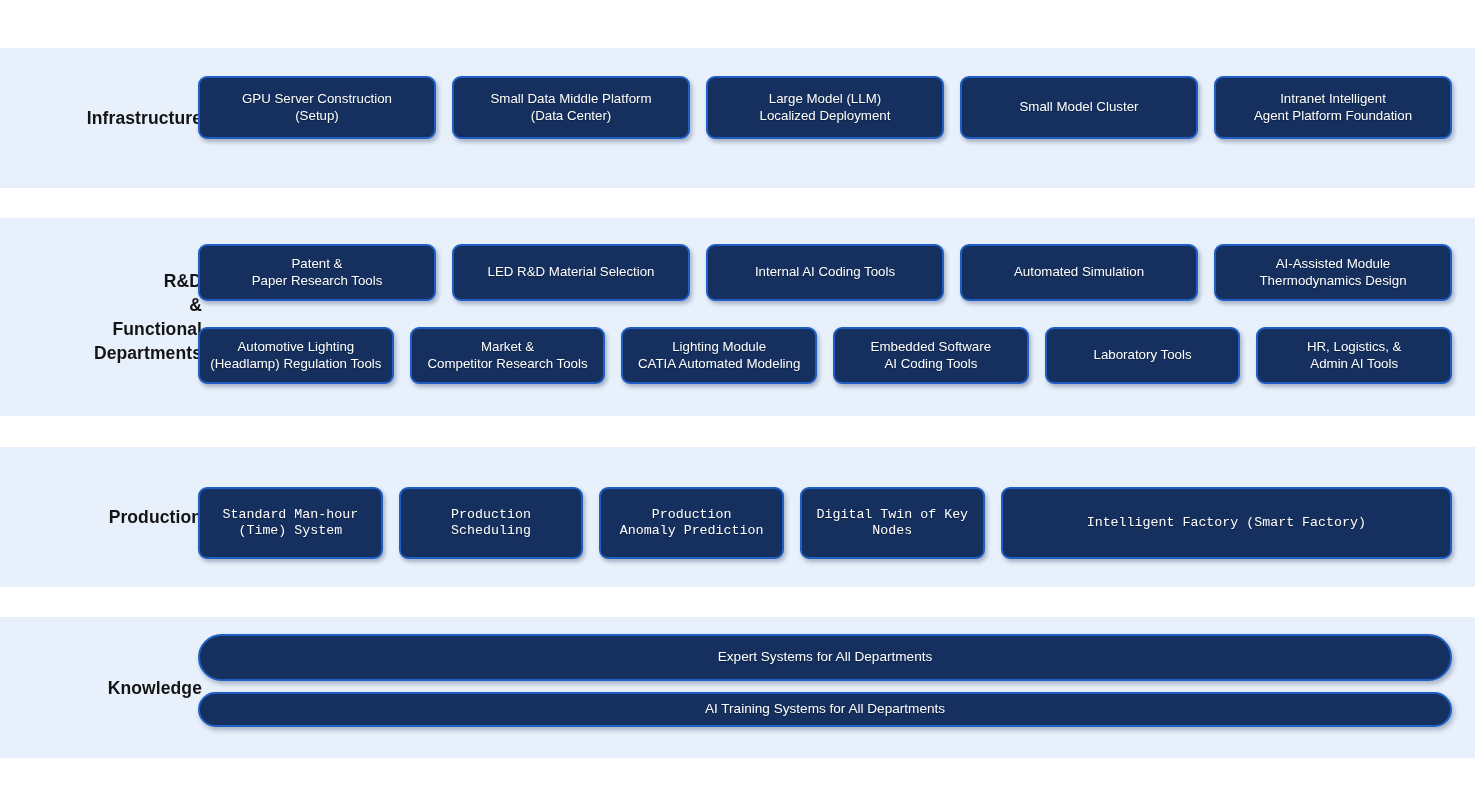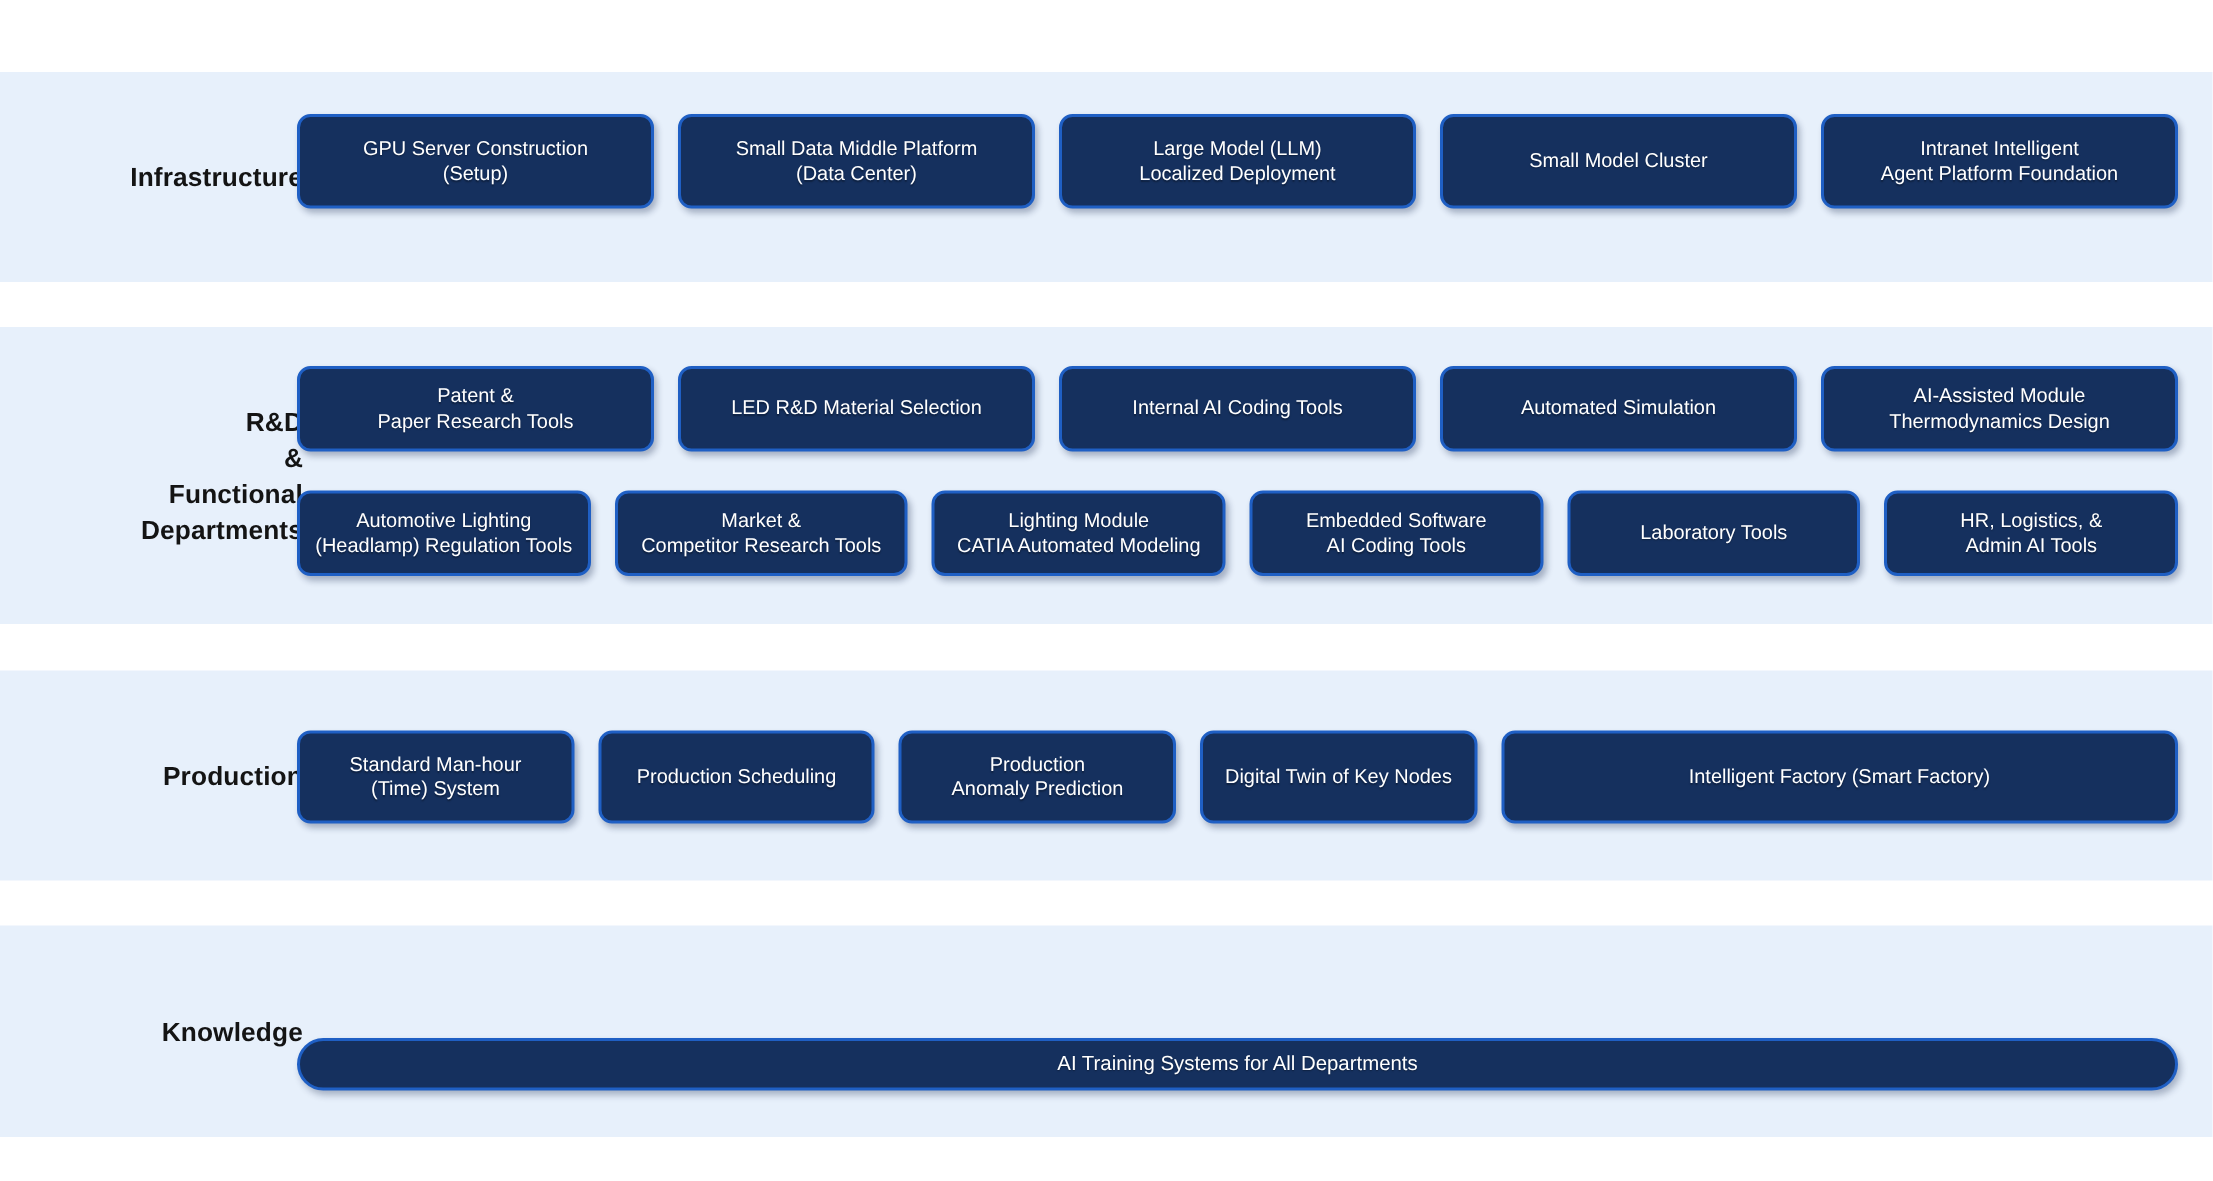--- a/index.html
+++ b/index.html
@@ -86,21 +86,21 @@
   #band-infrastructure { top: 48px; height: 140px; }
   #row-infrastructure  { top: 28px; height: 63px; }
 
   
   #band-rnd { top: 218px; height: 198px; }
   #row-rnd-1 { top: 26px; height: 57px; }
   #row-rnd-2 { top: 109px; height: 57px; }
 
   
   #band-production { top: 447px; height: 140px; }
-  #row-production  { top: 40px; height: 62px; }
+  #row-production  { top: 40px; height: 72px; font-family: Liberation Mono, monospace; }
 
   
   #band-knowledge { top: 617px; height: 141px; }
   #row-know-1 { top: 17px; height: 47px; }
   #row-know-2 { top: 75px; height: 35px; }
 
   .knowledge-bar {
     border-radius: 24px;
     font-size: 13.6px;
     box-shadow: 2px 3px 5px rgba(10, 28, 66, 0.30);
@@ -173,19 +173,22 @@
 Anomaly Prediction</div>
         <div class="card">Digital Twin of Key Nodes</div>
         <div class="card prod-wide">Intelligent Factory (Smart Factory)</div>
       </div>
     </div>
   </div>
 
   <div class="band" id="band-knowledge">
     <div class="band-label">Knowledge</div>
     <div class="cards-area">
+      <div class="card-row" id="row-know-1">
+        <div class="card knowledge-bar">Expert Systems for All Departments</div>
+      </div>
       <div class="card-row" id="row-know-2">
         <div class="card knowledge-bar">AI Training Systems for All Departments</div>
       </div>
     </div>
   </div>
 
 </div>
 
 </body></html>

